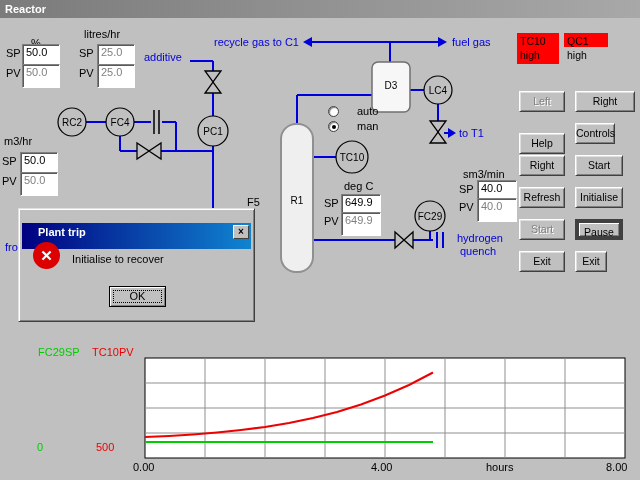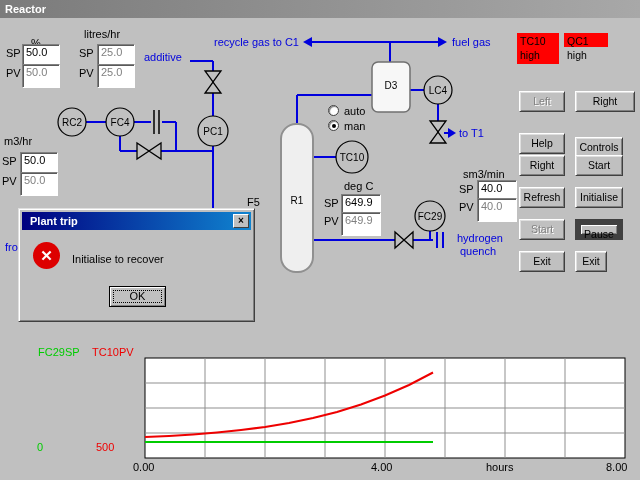--- a/index.html
+++ b/index.html
@@ -16,33 +16,33 @@
   .fld{position:absolute;width:38px;height:24px;background:#fff;
        border:1px solid;border-color:#808080 #fff #fff #808080;
        box-shadow:inset 1px 1px 0 #5a5a5a;line-height:14px;padding-left:3px;color:#000}
   .fld.grey{color:#808080}
   .fld.w40{width:40px}
   .btn{position:absolute;width:46px;height:21px;background:#c0c0c0;
        border:1px solid;border-color:#fff #404040 #404040 #fff;
        box-shadow:inset 1px 1px 0 #dfdfdf,inset -1px -1px 0 #808080;
        text-align:center;line-height:19px;font-size:10.5px;color:#000;cursor:default}
   .btn.disabled{color:#808080;text-shadow:1px 1px 0 #fff}
-  .btn.default{border:6px solid #404040;box-shadow:inset 1px 1px 0 #fff,inset -1px -1px 0 #808080}
+  .btn.default{border:4px solid #404040;box-shadow:inset 1px 1px 0 #fff,inset -1px -1px 0 #808080}
   .alarm{position:absolute;background:#ff0000;color:#000;font-size:10.5px;
          line-height:14px;padding:1px 3px}
-  .radio-row{position:absolute;display:flex;gap:5px}
+  .radio-row{position:absolute;display:flex;align-items:center;gap:18px}
   .radio{width:11px;height:11px;border-radius:50%;background:#fff;
          border:1px solid #404040;box-shadow:inset 1px 1px 1px #808080;position:relative;flex:0 0 11px}
   .radio .dot{position:absolute;left:3px;top:3px;width:4px;height:4px;background:#000;border-radius:50%}
   .dialog{position:absolute;left:18px;top:208px;width:237px;height:114px;background:#c0c0c0;
           border:1px solid;border-color:#dfdfdf #404040 #404040 #dfdfdf;
           box-shadow:inset 1px 1px 0 #fff,inset -1px -1px 0 #808080}
-  .dialog-title{position:absolute;left:3px;top:3px;right:3px;height:18px;
+  .dialog-title{position:absolute;left:3px;top:14px;right:3px;height:26px;
                 background:linear-gradient(to right,#000080,#1084d0);
-                color:#fff;font-weight:bold;line-height:18px;padding-left:8px}
+                color:#fff;font-weight:bold;line-height:18px;padding-left:16px}
   .dialog-close{position:absolute;right:2px;top:2px;width:16px;height:14px;background:#c0c0c0;
                 border:1px solid;border-color:#fff #404040 #404040 #fff;
                 text-align:center;line-height:12px;font-size:10px;font-weight:bold;color:#000}
   .err-icon{position:absolute;left:14px;top:33px;width:27px;height:27px;background:#dd0000;
             border-radius:50%;color:#fff;text-align:center;line-height:27px;
             font-weight:bold;font-size:15px}
   .dlg-msg{position:absolute;left:53px;white-space:nowrap;color:#000}
   .dlg-ok{position:absolute;left:90px;top:77px;width:57px;height:21px;background:#c0c0c0;
           border:1px solid #000;box-shadow:inset 1px 1px 0 #fff,inset -1px -1px 0 #808080;
           text-align:center;line-height:19px;outline:1px dotted #000;outline-offset:-5px}
@@ -207,21 +207,21 @@
     <div>high</div>
   </div>
   <div class="alarm" style="left:564px;top:33px;width:44px;height:14px">
     <div>QC1</div>
     <div>high</div>
   </div>
 
   <div class="btn disabled" style="left:519px;top:91px">Left</div>
   <div class="btn" style="left:575px;top:91px;width:60px">Right</div>
   <div class="btn" style="left:519px;top:133px">Help</div>
-  <div class="btn" style="left:575px;top:137px;width:48px">Controls</div>
+  <div class="btn" style="left:575px;top:123px;width:40px">Controls</div>
   <div class="btn" style="left:519px;top:155px">Right</div>
   <div class="btn" style="left:575px;top:155px;width:48px">Start</div>
   <div class="btn" style="left:519px;top:187px">Refresh</div>
   <div class="btn" style="left:575px;top:187px;width:48px">Initialise</div>
   <div class="btn disabled" style="left:519px;top:219px">Start</div>
   <div class="btn default" style="left:575px;top:219px;width:48px">Pause</div>
   <div class="btn" style="left:519px;top:251px">Exit</div>
   <div class="btn" style="left:575px;top:251px;width:32px">Exit</div>
 
   <div class="dialog">

